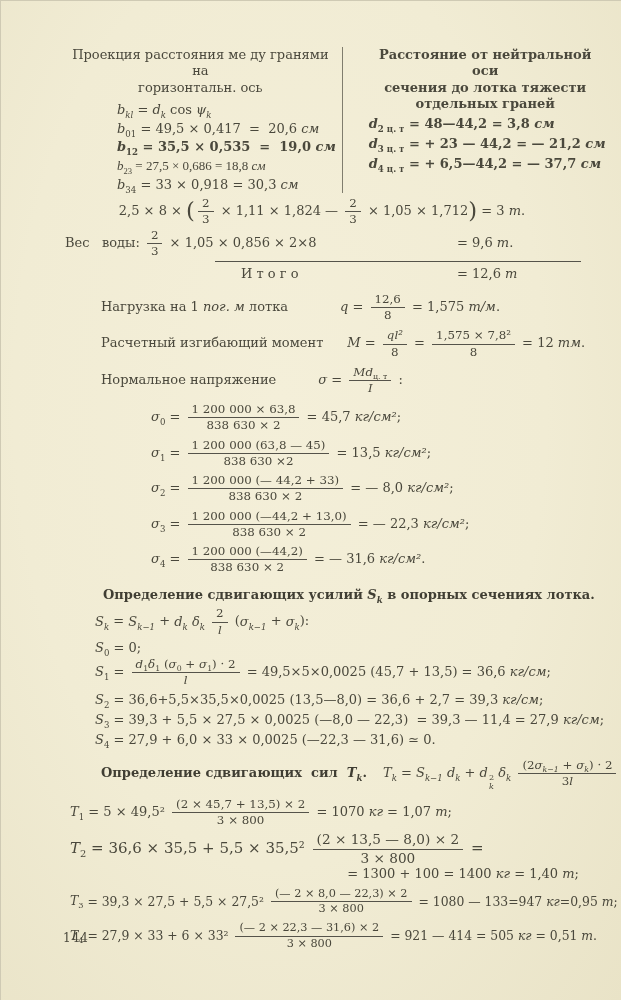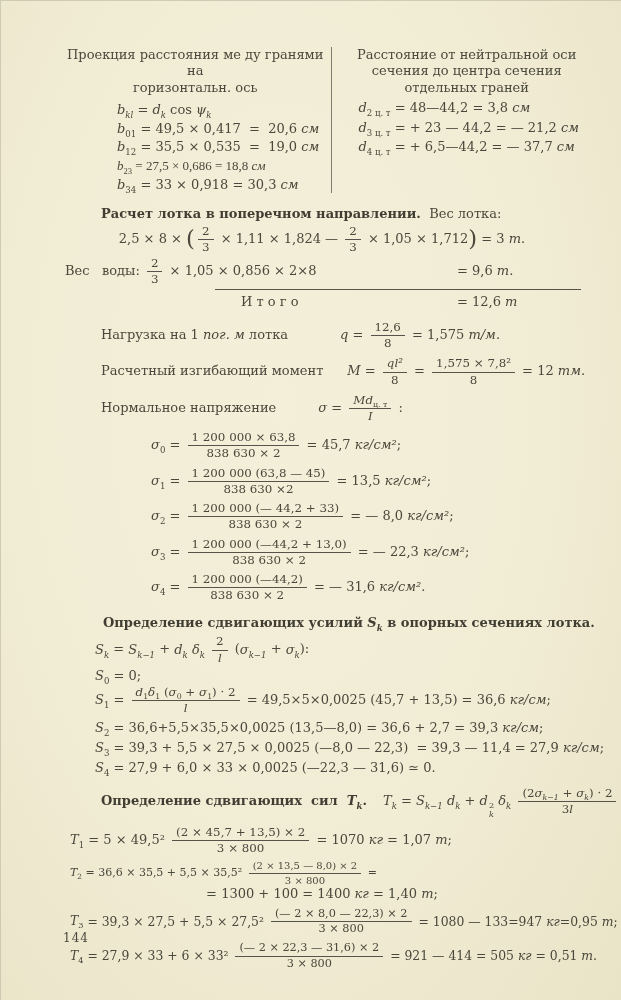--- a/index.html
+++ b/index.html
@@ -18,21 +18,21 @@
     box-sizing:border-box;
     padding:46px 43px 16px 64px;
   }
   .bold{font-weight:bold;color:#403e33;}
   .it{font-style:italic;}
   .rm{font-style:normal;}
 
   
   .topcols{display:flex;align-items:stretch;}
   .tcol-left{width:281px;border-right:1px solid #807d6e;padding-right:6px;box-sizing:border-box;}
-  .tcol-right{flex:1;padding-left:22px;}
+  .tcol-right{flex:1;padding-left:22px;font-weight:bold;}
   .tchead{text-align:center;line-height:1.25;}
 
   
   .eqline{white-space:pre;position:relative;line-height:1.22;}
   .eqline .rt{position:absolute;left:392px;top:50%;transform:translateY(-50%);}
   .frac{display:inline-block;vertical-align:middle;text-align:center;margin:0 3px;font-size:91%;line-height:1.12;}
   .frac .num{display:block;padding:0 4px 1px;border-bottom:1px solid #55534a;}
   .frac .den{display:block;padding:1px 4px 0;}
   .bigp{font-size:175%;line-height:0;vertical-align:-0.12em;font-weight:400;}
   .gap{display:inline-block;}
@@ -51,40 +51,39 @@
 
   <div class="topcols">
     <div class="tcol-left">
       <div class="tchead">
         <span>Проекция расстояния ме ду гранями на</span><br>
         <span>горизонтальн.  ось</span>
       </div>
       <div>
           <div class="eqline" style="margin-left: 52px; margin-top: 6px;"><span><span class="it">b</span><sub class="sb it">kl</sub></span><span class="rm"> = </span><span><span class="it">d</span><sub class="sb it">k</sub></span><span class="rm"> cos </span><span><span class="it">ψ</span><sub class="sb it">k</sub></span></div>
           <div class="eqline" style="margin-left: 52px; margin-top: 3px;"><span><span class="it">b</span><sub class="sb rm">01</sub></span><span class="rm"> = 49,5 × 0,417  =  20,6 </span><span class="it">см</span></div>
-          <div class="eqline" style="margin-left: 52px; margin-top: 3px;"><span><span class="it">b</span><sub class="sb rm">12</sub></span><span class="rm"> = 35,5 × 0,535  =  19,0 </span><span class="it">см</span></div>
+          <div class="eqline" style="margin-left: 52px; margin-top: 3px; font-weight: bold;"><span><span class="it">b</span><sub class="sb rm">12</sub></span><span class="rm"> = 35,5 × 0,535  =  19,0 </span><span class="it">см</span></div>
           <div class="eqline" style="margin-left: 52px; margin-top: 3px; font-family: Liberation Serif, serif;"><span><span class="it">b</span><sub class="sb rm">23</sub></span><span class="rm"> = 27,5 × 0,686 = 18,8 </span><span class="it">см</span></div>
           <div class="eqline" style="margin-left: 52px; margin-top: 3px;"><span><span class="it">b</span><sub class="sb rm">34</sub></span><span class="rm"> = 33 × 0,918 = 30,3 </span><span class="it">см</span></div>
         </div>
     </div>
     <div class="tcol-right">
       <div class="tchead">
         <span>Расстояние от нейтральной оси</span><br>
-        <span>сечения до центра  сечения</span><br>
+        <span>сечения до лотка  тяжести</span><br>
         <span>отдельных граней</span>
       </div>
       <div>
           <div class="eqline" style="margin-left: 4px; margin-top: 4px;"><span><span class="it">d</span><sub class="sb rm">2 ц. т</sub></span><span class="rm"> = 48—44,2 = 3,8 </span><span class="it">см</span></div>
           <div class="eqline" style="margin-left: 4px; margin-top: 4px;"><span><span class="it">d</span><sub class="sb rm">3 ц. т</sub></span><span class="rm"> = + 23 — 44,2 = — 21,2 </span><span class="it">см</span></div>
           <div class="eqline" style="margin-left: 4px; margin-top: 4px;"><span><span class="it">d</span><sub class="sb rm">4 ц. т</sub></span><span class="rm"> = + 6,5—44,2 = — 37,7 </span><span class="it">см</span></div>
         </div>
     </div>
   </div>
 
-  <div class="calc-heading"><span class="bold">Расчет лотка в поперечном направлении.</span><span>  Вес лотка:</span></div>
 
   <div class="blk">
       <div class="eqline" style="margin-top: 4px; text-align: center;"><span class="rm">2,5 × 8 × </span><span class="bigp">(</span><span class="frac"><span class="num"><span class="rm">2</span></span><span class="den"><span class="rm">3</span></span></span><span class="rm"> × 1,11 × 1,824 — </span><span class="frac"><span class="num"><span class="rm">2</span></span><span class="den"><span class="rm">3</span></span></span><span class="rm"> × 1,05 × 1,712</span><span class="bigp">)</span><span class="rm"> = 3 </span><span class="it">т</span><span class="rm">.</span></div>
     </div>
   <div class="blk">
       <div class="eqline" style="margin-top: 2px;"><span class="rm">Вес   воды: </span><span class="frac"><span class="num"><span class="rm">2</span></span><span class="den"><span class="rm">3</span></span></span><span class="rm"> × 1,05 × 0,856 × 2×8</span><span class="rt"><span class="rm">= 9,6 </span><span class="it">т</span><span class="rm">.</span></span></div>
     </div>
   <div class="sumrule"></div>
   <div class="blk">
       <div class="eqline" style="margin-top: 4px;"><span class="gap" style="width: 176px;"></span><span class="rm">И т о г о</span><span class="rt"><span class="rm">= 12,6 </span><span class="it">т</span></span></div>
@@ -110,20 +109,20 @@
       <div class="eqline" style="margin-left: 30px; margin-top: 3px;"><span><span class="it">S</span><sub class="sb rm">0</sub></span><span class="rm"> = 0;</span></div>
       <div class="eqline" style="margin-left: 30px; margin-top: 2px;"><span><span class="it">S</span><sub class="sb rm">1</sub></span><span class="rm"> = </span><span class="frac"><span class="num"><span><span class="it">d</span><sub class="sb rm">1</sub></span><span><span class="it">δ</span><sub class="sb rm">1</sub></span><span class="rm"> (</span><span><span class="it">σ</span><sub class="sb rm">0</sub></span><span class="rm"> + </span><span><span class="it">σ</span><sub class="sb rm">1</sub></span><span class="rm">) · 2</span></span><span class="den"><span class="it">l</span></span></span><span class="rm"> = 49,5×5×0,0025 (45,7 + 13,5) = 36,6 </span><span class="it">кг/см</span><span class="rm">;</span></div>
       <div class="eqline" style="margin-left: 30px; margin-top: 5px;"><span><span class="it">S</span><sub class="sb rm">2</sub></span><span class="rm"> = 36,6+5,5×35,5×0,0025 (13,5—8,0) = 36,6 + 2,7 = 39,3 </span><span class="it">кг/см</span><span class="rm">;</span></div>
       <div class="eqline" style="margin-left: 30px; margin-top: 4px;"><span><span class="it">S</span><sub class="sb rm">3</sub></span><span class="rm"> = 39,3 + 5,5 × 27,5 × 0,0025 (—8,0 — 22,3)  = 39,3 — 11,4 = 27,9 </span><span class="it">кг/см</span><span class="rm">;</span></div>
       <div class="eqline" style="margin-left: 30px; margin-top: 4px;"><span><span class="it">S</span><sub class="sb rm">4</sub></span><span class="rm"> = 27,9 + 6,0 × 33 × 0,0025 (—22,3 — 31,6) ≃ 0.</span></div>
     </div>
 
   <div class="blk">
       <div class="eqline" style="margin-left: 36px; margin-top: 11px;"><span class="rm bold">Определение сдвигающих  сил  </span><span class="bold"><span class="it bold">T</span><sub class="sb it">k</sub></span><span class="rm bold">.</span><span class="gap" style="width: 16px;"></span><span><span class="it">T</span><sub class="sb it">k</sub></span><span class="rm"> = </span><span><span class="it">S</span><sub class="sb it">k−1</sub></span><span class="rm"> </span><span><span class="it">d</span><sub class="sb it">k</sub></span><span class="rm"> + </span><span><span class="it">d</span><span class="ss"><span class="u rm">2</span><span class="d it">k</span></span></span><span class="rm"> </span><span><span class="it">δ</span><sub class="sb it">k</sub></span><span class="rm"> </span><span class="frac"><span class="num"><span class="rm">(2</span><span><span class="it">σ</span><sub class="sb it">k−1</sub></span><span class="rm"> + </span><span><span class="it">σ</span><sub class="sb it">k</sub></span><span class="rm">) · 2</span></span><span class="den"><span class="rm">3</span><span class="it">l</span></span></span><span class="rm"> :</span></div>
       <div class="eqline" style="margin-left: 5px; margin-top: 7px;"><span><span class="it">T</span><sub class="sb rm">1</sub></span><span class="rm"> = 5 × 49,5² </span><span class="frac"><span class="num"><span class="rm">(2 × 45,7 + 13,5) × 2</span></span><span class="den"><span class="rm">3 × 800</span></span></span><span class="rm"> = 1070 </span><span class="it">кг</span><span class="rm"> = 1,07 </span><span class="it">т</span><span class="rm">;</span></div>
-      <div class="eqline" style="margin-left: 5px; margin-top: 5px; font-size: 11px;"><span><span class="it">T</span><sub class="sb rm">2</sub></span><span class="rm"> = 36,6 × 35,5 + 5,5 × 35,5² </span><span class="frac"><span class="num"><span class="rm">(2 × 13,5 — 8,0) × 2</span></span><span class="den"><span class="rm">3 × 800</span></span></span><span class="rm"> =</span></div>
-      <div class="eqline" style="margin-top: 0px; text-align: center;"><span class="rm">= 1300 + 100 = 1400 </span><span class="it">кг</span><span class="rm"> = 1,40 </span><span class="it">т</span><span class="rm">;</span></div>
+      <div class="eqline" style="margin-left: 5px; margin-top: 5px; font-size: 15px;"><span><span class="it">T</span><sub class="sb rm">2</sub></span><span class="rm"> = 36,6 × 35,5 + 5,5 × 35,5² </span><span class="frac"><span class="num"><span class="rm">(2 × 13,5 — 8,0) × 2</span></span><span class="den"><span class="rm">3 × 800</span></span></span><span class="rm"> =</span></div>
+      <div class="eqline" style="margin-top: 0px; text-align: right;"><span class="rm">= 1300 + 100 = 1400 </span><span class="it">кг</span><span class="rm"> = 1,40 </span><span class="it">т</span><span class="rm">;</span></div>
       <div class="eqline" style="margin-left: 5px; margin-top: 6px; font-size: 12.4px;"><span><span class="it">T</span><sub class="sb rm">3</sub></span><span class="rm"> = 39,3 × 27,5 + 5,5 × 27,5² </span><span class="frac"><span class="num"><span class="rm">(— 2 × 8,0 — 22,3) × 2</span></span><span class="den"><span class="rm">3 × 800</span></span></span><span class="rm"> = 1080 — 133=947 </span><span class="it">кг</span><span class="rm">=0,95 </span><span class="it">т</span><span class="rm">;</span></div>
       <div class="eqline" style="margin-left: 5px; margin-top: 6px; font-size: 12.4px;"><span><span class="it">T</span><sub class="sb rm">4</sub></span><span class="rm"> = 27,9 × 33 + 6 × 33² </span><span class="frac"><span class="num"><span class="rm">(— 2 × 22,3 — 31,6) × 2</span></span><span class="den"><span class="rm">3 × 800</span></span></span><span class="rm"> = 921 — 414 = 505 </span><span class="it">кг</span><span class="rm"> = 0,51 </span><span class="it">т</span><span class="rm">.</span></div>
     </div>
 
   <div class="pagenum">144</div>
 </div>
 
 </body></html>

